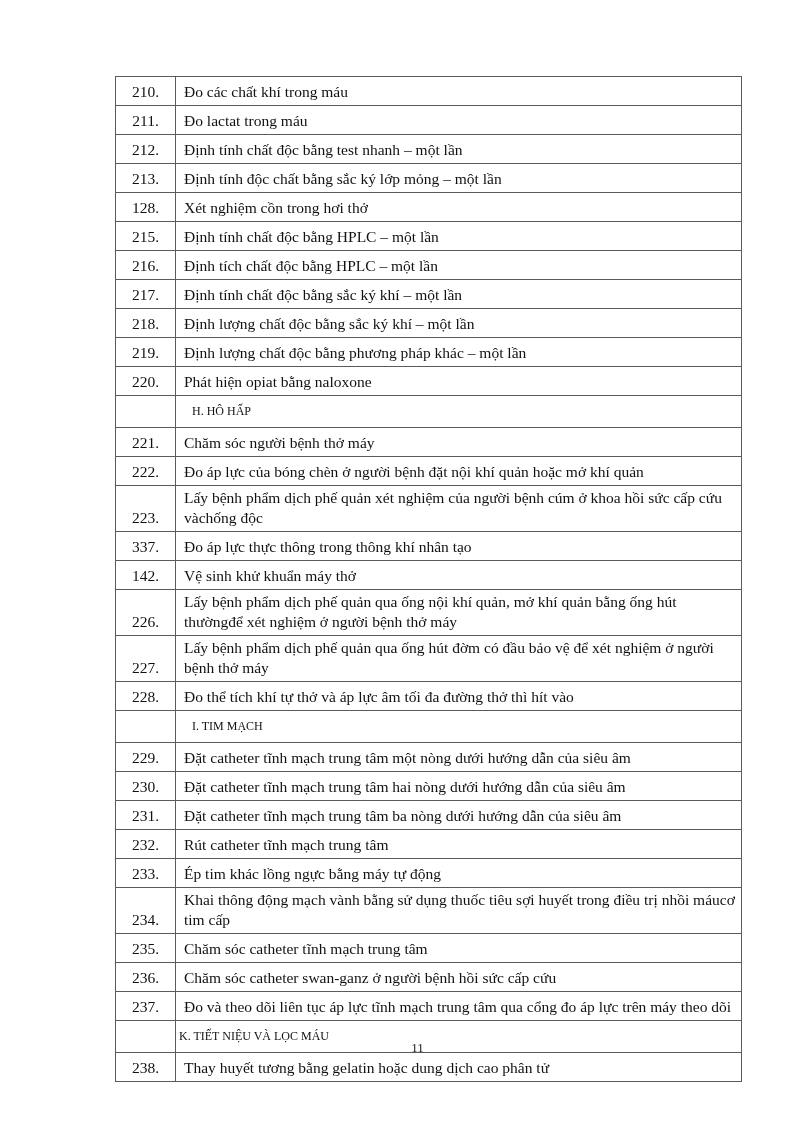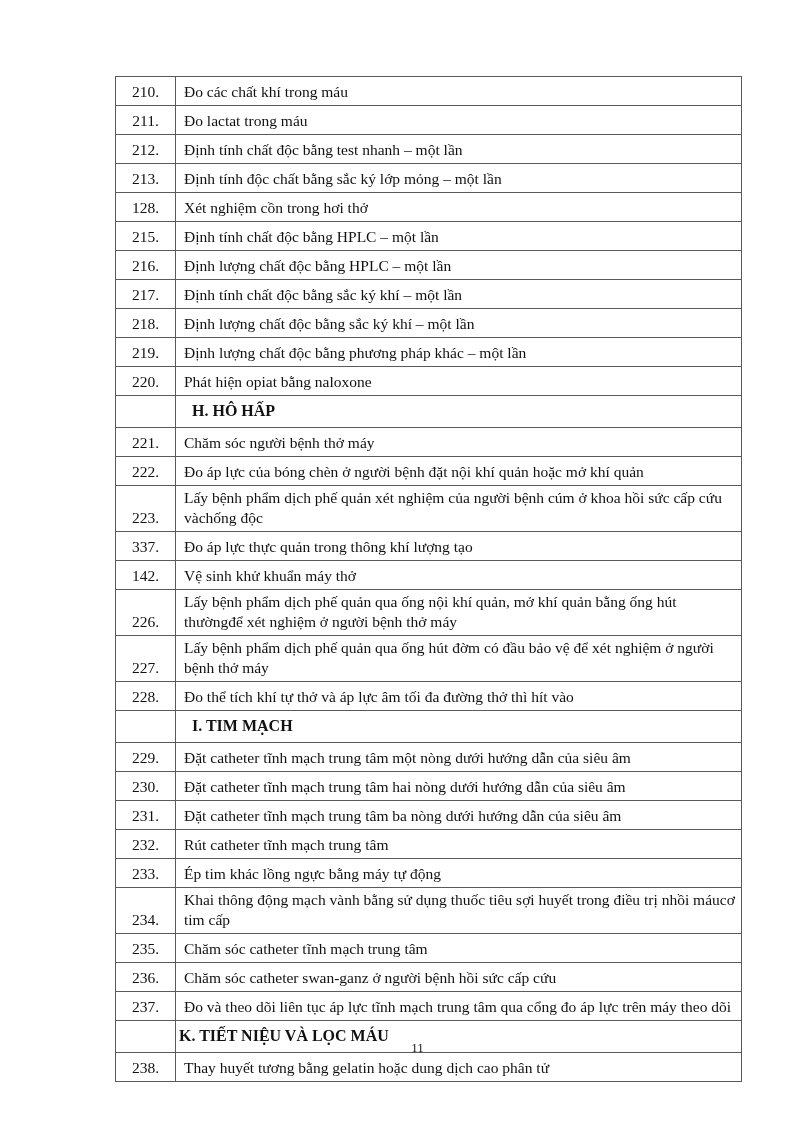--- a/index.html
+++ b/index.html
@@ -36,22 +36,22 @@
     text-align: center;
     padding: 5px 4px 3px 4px;
     height: 26px;
   }
   td.text {
     padding: 2px 6px 3px 8px;
     height: 26px;
   }
   tr.section td {
     height: 32px;
-    font-weight: bold;
-    font-size: 16px;
+    font-weight: normal;
+    font-size: 12px;
     vertical-align: middle;
   }
   tr.section td.text { padding-left: 3px; }
   tr.section.indented td.text { padding-left: 16px; }
   .page-footer {
     position: absolute;
     left: 104px;
     top: 1040px;
     width: 627px;
     text-align: center;
@@ -84,21 +84,21 @@
         <tr>
           <td class="num">128.</td>
           <td class="text">Xét nghiệm cồn trong hơi thở</td>
         </tr>
         <tr>
           <td class="num">215.</td>
           <td class="text">Định tính chất độc bằng HPLC – một lần</td>
         </tr>
         <tr>
           <td class="num">216.</td>
-          <td class="text">Định lượng chất độc bằng HPLC – một lần</td>
+          <td class="text">Định tích chất độc bằng HPLC – một lần</td>
         </tr>
         <tr>
           <td class="num">217.</td>
           <td class="text">Định tính chất độc bằng sắc ký khí – một lần</td>
         </tr>
         <tr>
           <td class="num">218.</td>
           <td class="text">Định lượng chất độc bằng sắc ký khí – một lần</td>
         </tr>
         <tr>
@@ -120,21 +120,21 @@
         <tr>
           <td class="num">222.</td>
           <td class="text">Đo áp lực của bóng chèn ở người bệnh đặt nội khí quản hoặc mở khí quản</td>
         </tr>
         <tr>
           <td class="num">223.</td>
           <td class="text">Lấy bệnh phẩm dịch phế quản xét nghiệm của người bệnh cúm ở khoa hồi sức cấp cứu vàchống độc</td>
         </tr>
         <tr>
           <td class="num">337.</td>
-          <td class="text">Đo áp lực thực quản trong thông khí lượng tạo</td>
+          <td class="text">Đo áp lực thực thông trong thông khí nhân tạo</td>
         </tr>
         <tr>
           <td class="num">142.</td>
           <td class="text">Vệ sinh khử khuẩn máy thở</td>
         </tr>
         <tr>
           <td class="num">226.</td>
           <td class="text">Lấy bệnh phẩm dịch phế quản qua ống nội khí quản, mở khí quản bằng ống hút thườngđể xét nghiệm ở người bệnh thở máy</td>
         </tr>
         <tr>

